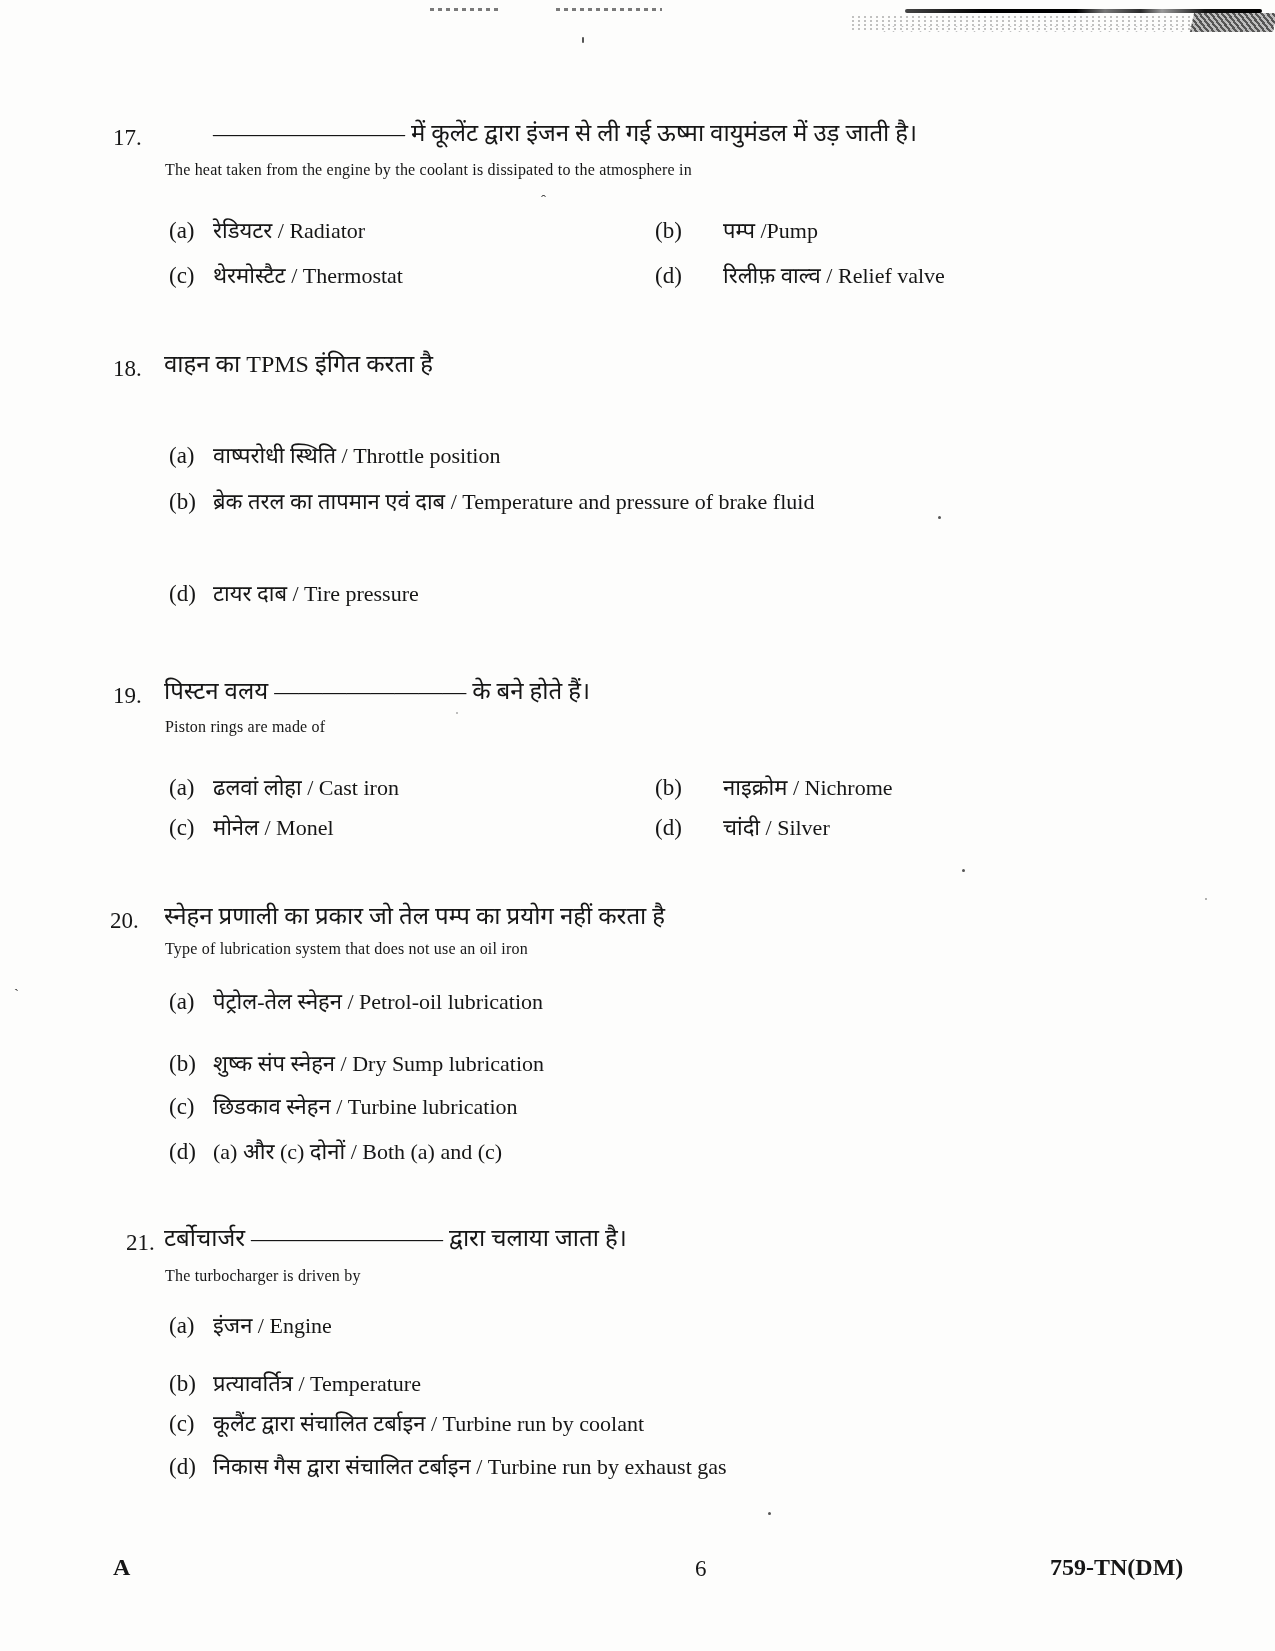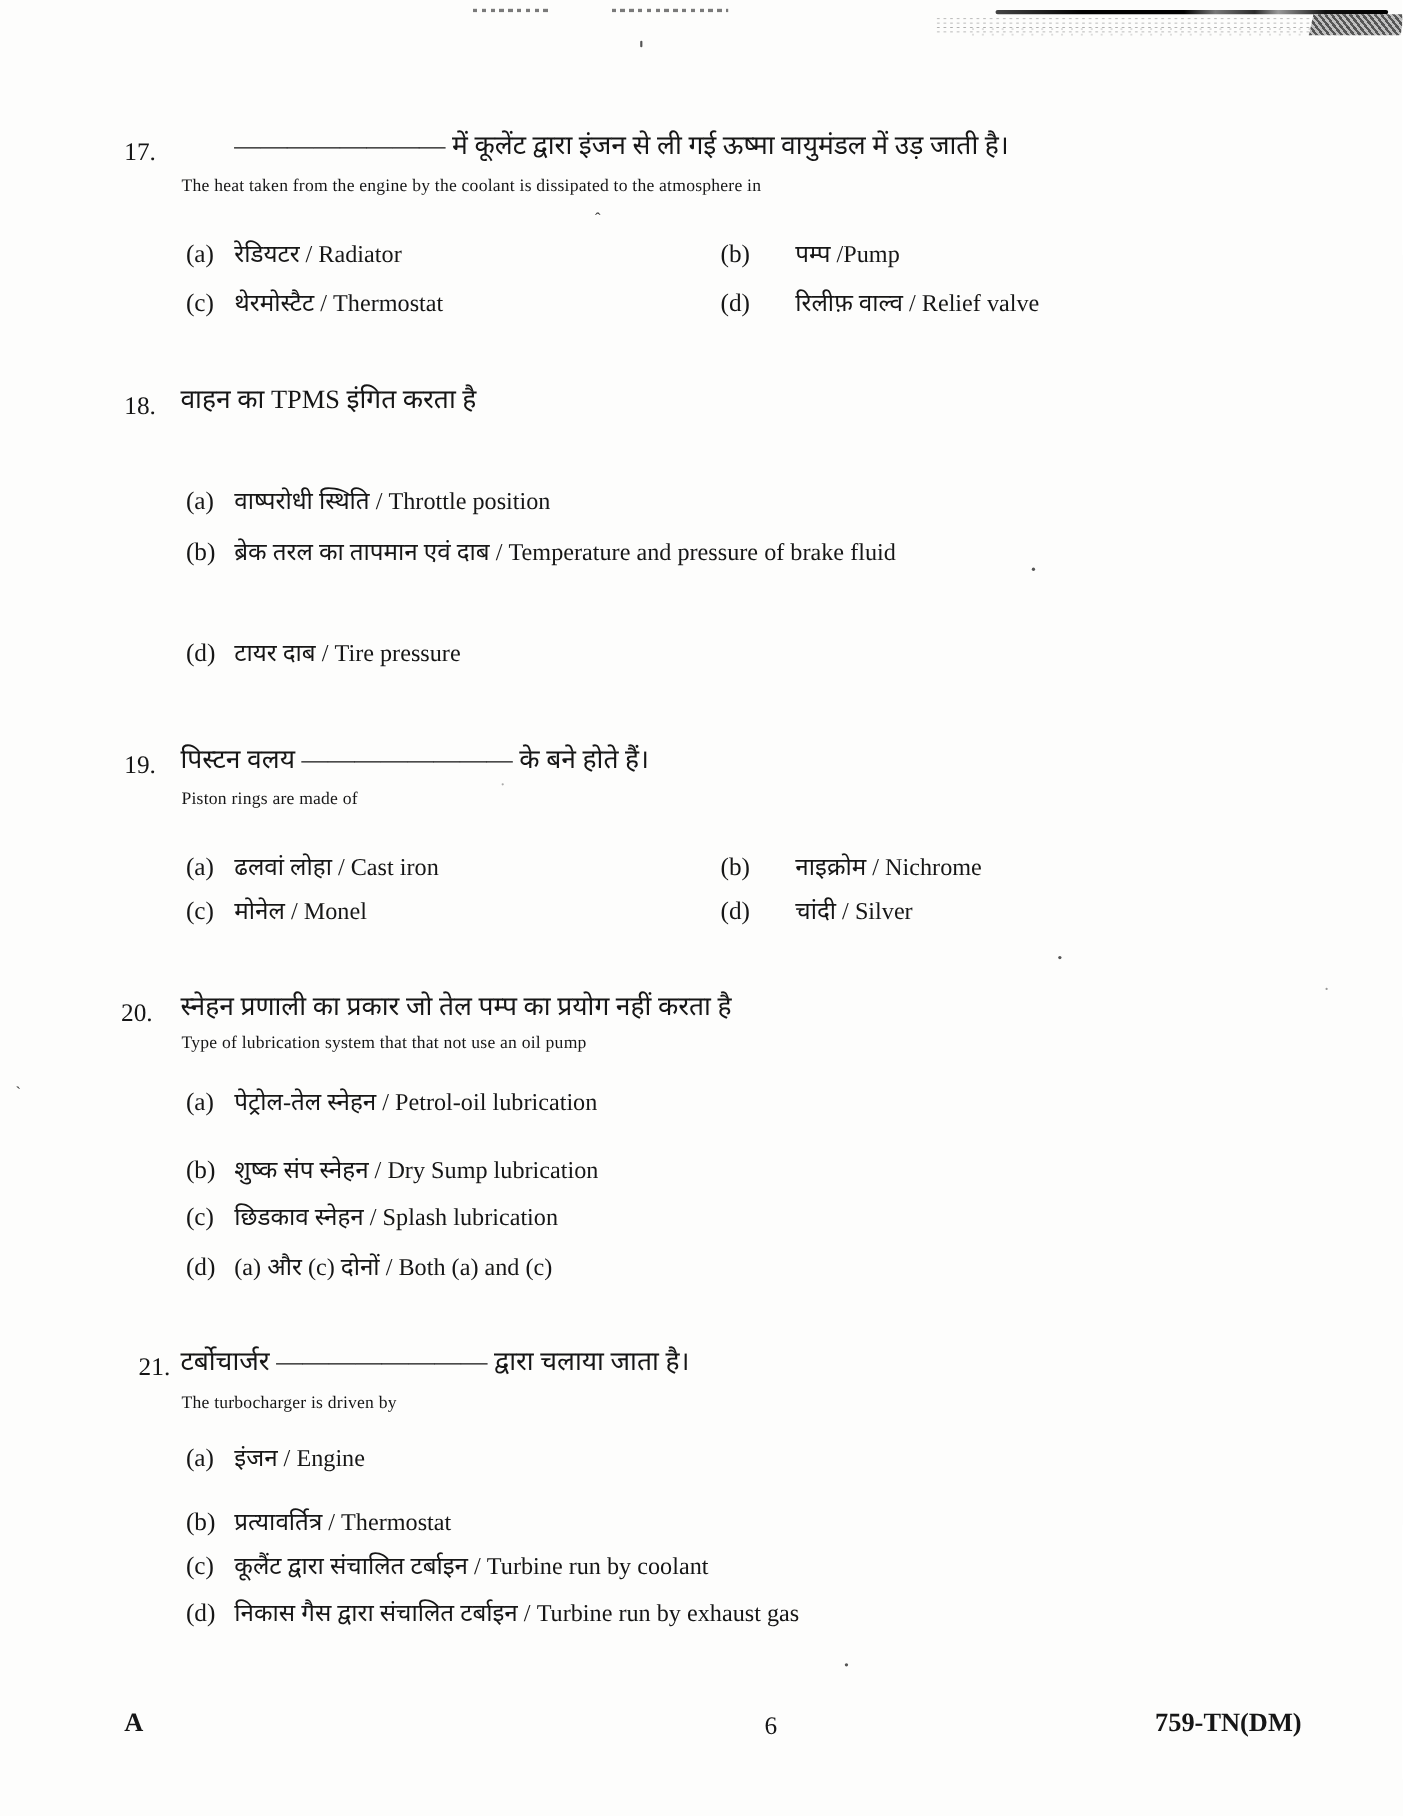--- a/index.html
+++ b/index.html
@@ -97,42 +97,42 @@
   </div>
   <div class="abs opt c1" style="left:169px;top:813px;">
     <span class="letter">(c)</span><span>मोनेल / Monel</span>
   </div>
   <div class="abs opt c2" style="left:655px;top:813px;">
     <span class="letter">(d)</span><span>चांदी / Silver</span>
   </div>
 
   <div class="abs num" style="left:110px;top:906px;">20.</div>
   <div class="abs hin" style="left:164px;top:901px;">स्नेहन प्रणाली का प्रकार जो तेल पम्प का प्रयोग नहीं करता है</div>
-  <div class="abs eng" style="left:165px;top:939px;">Type of lubrication system that that not use an oil pump</div>
+  <div class="abs eng" style="left:165px;top:939px;">Type of lubrication system that does not use an oil iron</div>
   <div class="abs opt c1" style="left:169px;top:987px;">
     <span class="letter">(a)</span><span>पेट्रोल-तेल स्नेहन / Petrol-oil lubrication</span>
   </div>
   <div class="abs opt c1" style="left:169px;top:1049px;">
     <span class="letter">(b)</span><span>शुष्क संप स्नेहन / Dry Sump lubrication</span>
   </div>
   <div class="abs opt c1" style="left:169px;top:1092px;">
-    <span class="letter">(c)</span><span>छिडकाव स्नेहन / Splash lubrication</span>
+    <span class="letter">(c)</span><span>छिडकाव स्नेहन / Turbine lubrication</span>
   </div>
   <div class="abs opt c1" style="left:169px;top:1137px;">
     <span class="letter">(d)</span><span>(a) और (c) दोनों / Both (a) and (c)</span>
   </div>
 
   <div class="abs num" style="left:110px;top:1228px;margin-left:16px;">21.</div>
   <div class="abs hin" style="left:164px;top:1223px;">टर्बोचार्जर ———————— द्वारा चलाया जाता है।</div>
   <div class="abs eng" style="left:165px;top:1266px;">The turbocharger is driven by</div>
   <div class="abs opt c1" style="left:169px;top:1311px;">
     <span class="letter">(a)</span><span>इंजन / Engine</span>
   </div>
   <div class="abs opt c1" style="left:169px;top:1369px;">
-    <span class="letter">(b)</span><span>प्रत्यावर्तित्र / Thermostat</span>
+    <span class="letter">(b)</span><span>प्रत्यावर्तित्र / Temperature</span>
   </div>
   <div class="abs opt c1" style="left:169px;top:1409px;">
     <span class="letter">(c)</span><span>कूलैंट द्वारा संचालित टर्बाइन / Turbine run by coolant</span>
   </div>
   <div class="abs opt c1" style="left:169px;top:1452px;">
     <span class="letter">(d)</span><span>निकास गैस द्वारा संचालित टर्बाइन / Turbine run by exhaust gas</span>
   </div>
 
   <div class="abs footer-a" style="left:113px;top:1552px;">A</div>
   <div class="abs footer-page" style="left:695px;top:1554px;">6</div>

